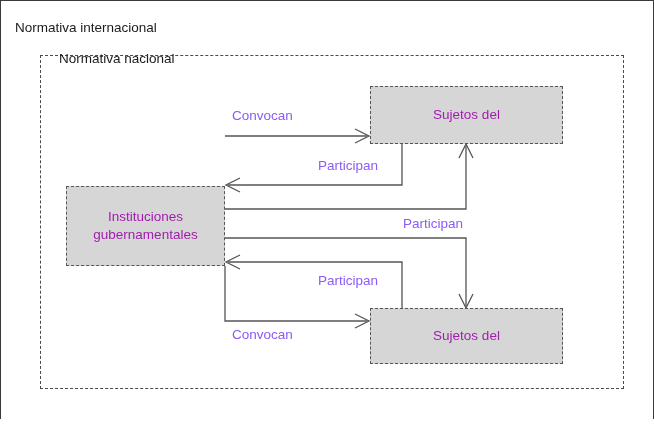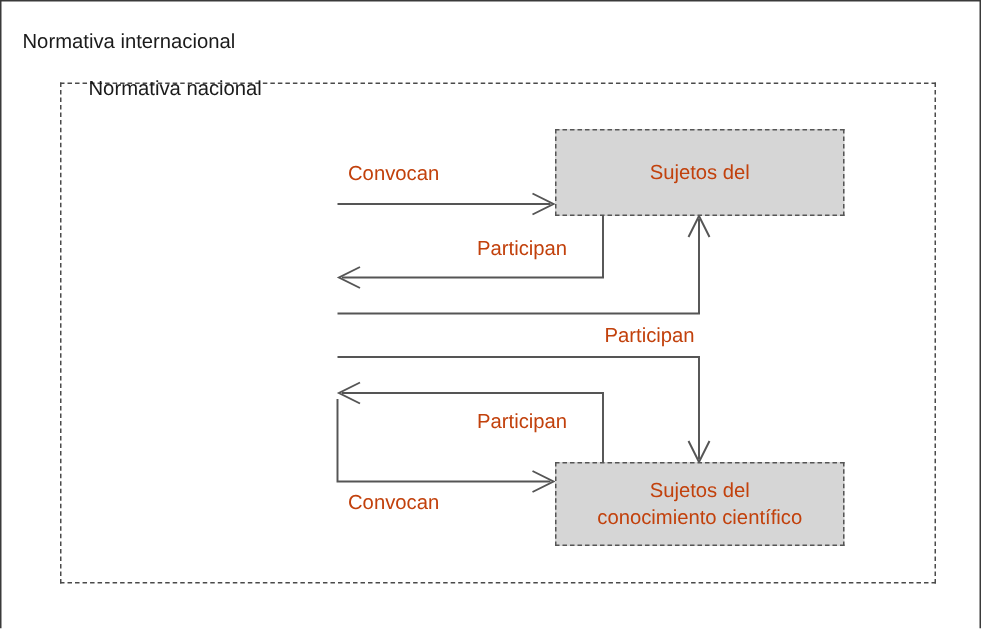--- a/index.html
+++ b/index.html
@@ -55,21 +55,21 @@
   .node {
     position: absolute;
     box-sizing: border-box;
     background: #d6d6d6;
     border: 1px dashed #555555;
     display: flex;
     align-items: center;
     justify-content: center;
     text-align: center;
     font-size: 13.5px;
-    color: #c2410c;
+    color: #a21caf;
     line-height: 1.32;
     padding: 2px 4px;
   }
   .node .node-text { display: block; }
 
   .node-traditional {
     left: 370px;
     top: 86px;
     width: 193px;
     height: 58px;
@@ -84,21 +84,21 @@
     left: 370px;
     top: 308px;
     width: 193px;
     height: 56px;
   }
 
   
   .edge-label {
     position: absolute;
     font-size: 13.5px;
-    color: #c2410c;
+    color: #8b5cf6;
     white-space: nowrap;
     line-height: 1;
   }
   .lbl-convocan-top   { left: 232px; top: 109px; }
   .lbl-participan-top { left: 318px; top: 159px; }
   .lbl-autorizan      { left: 403px; top: 217px; }
   .lbl-participan-bot { left: 318px; top: 274px; }
   .lbl-convocan-bot   { left: 232px; top: 328px; }
 
   svg.edges {
@@ -154,25 +154,30 @@
     <polyline points="225,266 225,321 367,321"></polyline>
     <polyline class="head" points="355,314 369,321 355,328"></polyline>
   </svg>
 
   <div class="node node-traditional">
     <span class="node-text">
       <span>Sujetos del</span><br>
     </span>
   </div>
 
+  <div class="node node-institutions">
+    <span class="node-text">
+      <span>Instituciones</span><br>
+      <span>gubernamentales</span>
+    </span>
+  </div>
 
   <div class="node node-scientific">
     <span class="node-text">
       <span>Sujetos del</span><br>
-      <span>conocimiento científico</span>
     </span>
   </div>
 
   <div class="edge-label lbl-convocan-top">Convocan</div>
   <div class="edge-label lbl-participan-top">Participan</div>
   <div class="edge-label lbl-autorizan">Participan</div>
   <div class="edge-label lbl-participan-bot">Participan</div>
   <div class="edge-label lbl-convocan-bot">Convocan</div>
 
 </div>

